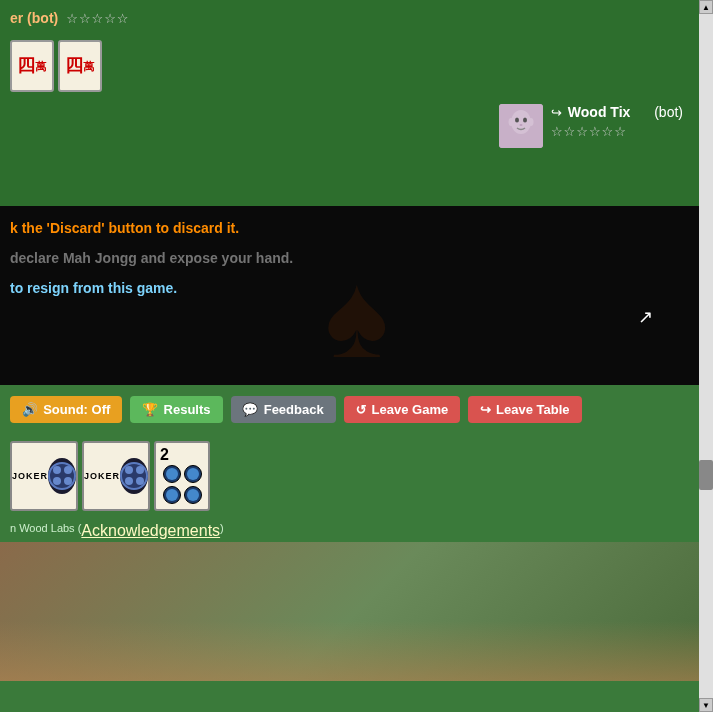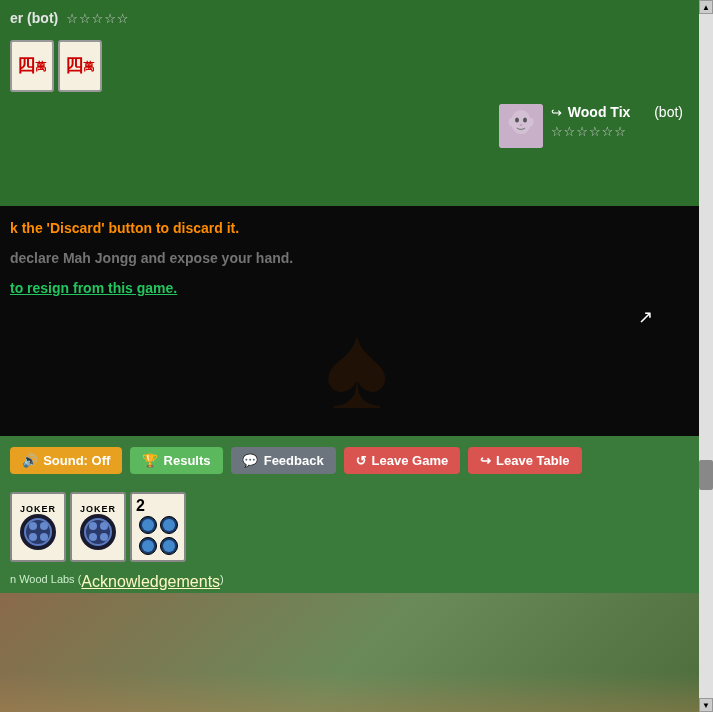--- a/index.html
+++ b/index.html
@@ -15,21 +15,21 @@
     
     .top-player-bar {
       background: #2d6e2d;
       padding: 8px 10px;
       display: flex;
       align-items: center;
       gap: 8px;
       height: 36px;
     }
     .player-name-top {
-      color: #e5e5e5;
+      color: #fdba74;
       font-size: 14px;
       font-weight: bold;
     }
     .star-rating {
       display: flex;
       gap: 1px;
     }
     .star {
       color: #ccc;
       font-size: 13px;
@@ -91,32 +91,32 @@
     .player-name-right {
       color: #ffffff;
       font-size: 14px;
       font-weight: bold;
     }
 
     
     .instructions-area {
       background: #0a0a0a;
       padding: 14px 10px;
-      height: 230px;
+      height: 179px;
       position: relative;
       overflow: hidden;
     }
     .instruction-line {
       font-size: 14px;
       font-weight: bold;
       margin-bottom: 14px;
     }
     .instruction-line.orange { color: #ff8c00; }
     .instruction-line.yellow { color: #737373; }
-    .instruction-line.green-text { color: #22c55e; text-decoration: underline; }
+    .instruction-line.green-text { color: #7dd3fc; }
 
     
     .watermark {
       position: absolute;
       bottom: 10px;
       left: 0;
       right: 0;
       font-size: 120px;
       font-weight: bold;
       color: rgba(100, 40, 0, 0.25);
@@ -187,24 +187,24 @@
       gap: 4px;
       height: 85px;
     }
 
     
     .hand-tile {
       background: #f5f0e0;
       border: 2px solid #888;
       border-radius: 3px;
       display: flex;
-      flex-direction: column;
-      align-items: center;
-      justify-content: center;
-      width: 56px;
+      flex-direction: row;
+      align-items: center;
+      justify-content: center;
+      width: 68px;
       height: 70px;
       position: relative;
       font-weight: bold;
     }
     .joker-tile {
       background: #f5f0e0;
     }
     .joker-label {
       font-size: 9px;
       font-weight: bold;

